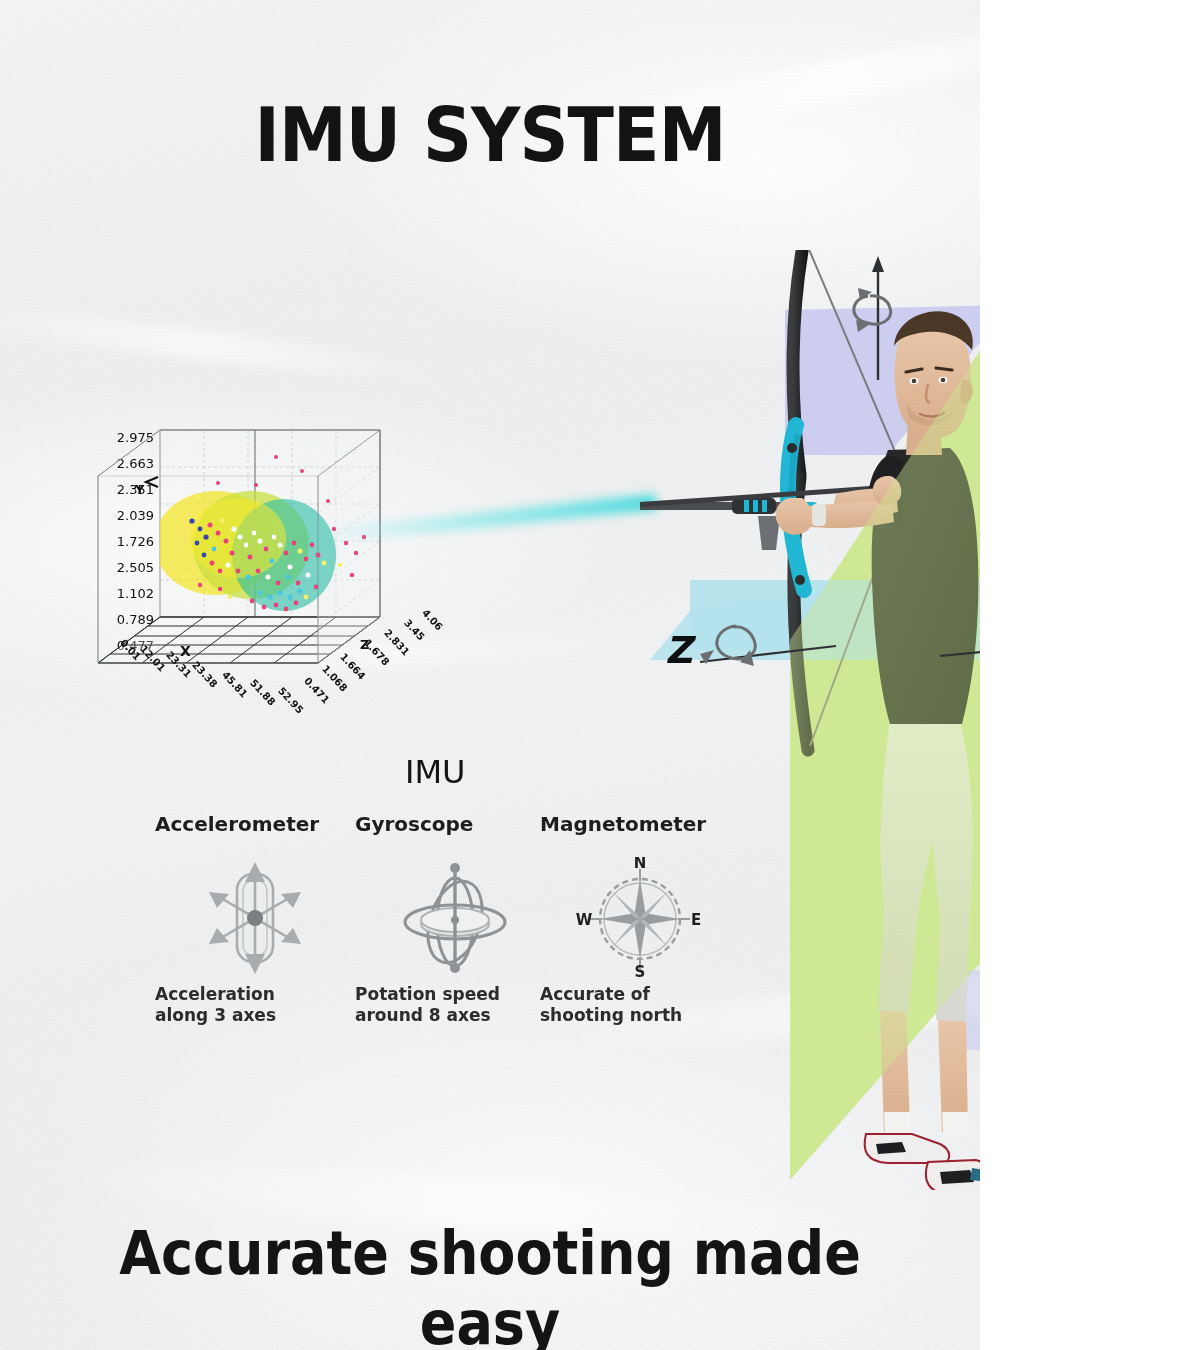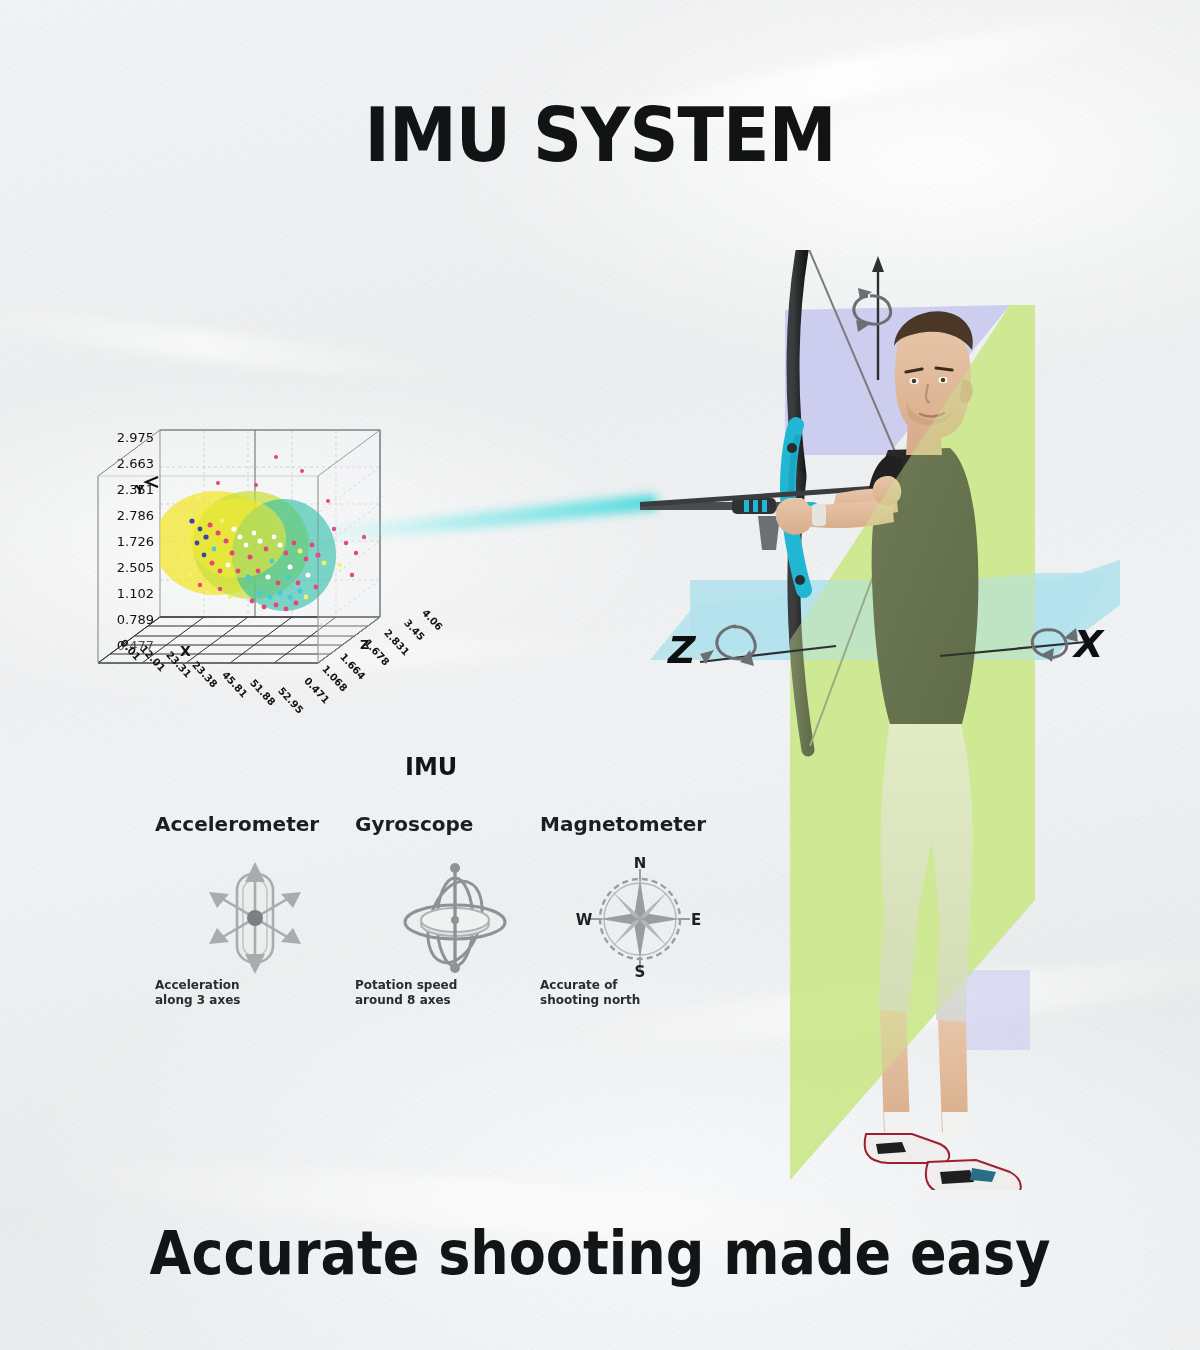--- a/index.html
+++ b/index.html
@@ -6,21 +6,21 @@
   * { margin:0; padding:0; box-sizing:border-box; }
 
   html, body {
     width:1200px; height:1350px;
     font-family:"Liberation Sans", sans-serif;
     overflow:hidden;
   }
 
   #page {
     position:relative;
-    width:1200px; height:1350px;
+    width:980px; height:1350px;
     background:
       radial-gradient(ellipse 700px 300px at 78% 12%, rgba(255,255,255,.95), rgba(255,255,255,0) 70%),
       radial-gradient(ellipse 600px 240px at 20% 40%, rgba(255,255,255,.8), rgba(255,255,255,0) 70%),
       radial-gradient(ellipse 900px 400px at 55% 88%, rgba(250,251,252,.9), rgba(255,255,255,0) 72%),
       linear-gradient(170deg, #f2f3f4 0%, #eceeef 28%, #f1f2f3 55%, #e9ebec 78%, #eff0f1 100%);
     overflow:hidden;
   }
 
   
   .vein {
@@ -52,40 +52,41 @@
     position:absolute; left:0; right:0; top:1218px;
     text-align:center;
     font-size:60px; font-weight:bold;
     color:#121416;
     font-family:"DejaVu Sans", sans-serif;
     transform:scaleX(.9);
   }
 
   .imu-heading {
     position:absolute; left:405px; top:753px;
-    font-size:24px; font-weight:bold; color:#121416;
+    font-size:32px; font-weight:normal; color:#121416;
     font-family:"DejaVu Sans", sans-serif;
   }
 
   
   .sensors { position:absolute; left:160px; top:812px; width:600px; height:240px; }
   .sensor { position:absolute; top:0; width:200px; text-align:left; }
   .sensor.s0 { left:-5px; }
   .sensor.s1 { left:195px; }
   .sensor.s2 { left:380px; }
   .sensor-name {
     font-size:20px; font-weight:bold; color:#1b1d1f;
     font-family:"DejaVu Sans", sans-serif;
   }
   .sensor-icon {
     height:120px; margin-top:22px;
     display:flex; align-items:center; justify-content:center;
   }
   .sensor-desc {
-    font-size:12px; font-weight:bold; line-height:1.25; color:#2a2c2e;
+    margin-top:6px;
+    font-size:17px; font-weight:bold; line-height:1.25; color:#2a2c2e;
     font-family:"DejaVu Sans", sans-serif;
   }
 
   
   .plot { position:absolute; left:88px; top:425px; width:420px; height:310px; }
   .ylabels {
     position:absolute; left:0; top:0; width:66px;
     text-align:right;
     font-family:"DejaVu Sans", sans-serif;
   }
@@ -128,21 +129,21 @@
   <div class="vein" style="left:160px; top:640px; width:500px; height:26px;  transform:rotate(-3deg); opacity:.5;"></div>
 
   <div class="title">IMU SYSTEM</div>
 
   <div class="plot">
 
     <div class="ylabels">
       <div>2.975</div>
       <div>2.663</div>
       <div>2.351</div>
-      <div>2.786</div>
+      <div>2.039</div>
       <div>1.726</div>
       <div>2.505</div>
       <div>1.102</div>
       <div>0.789</div>
       <div>0.477</div>
     </div>
 
     <div class="axismark" style="left:47px; top:57px;">Y</div>
 
     <svg width="420" height="310" viewBox="0 0 420 310" style="position:absolute; left:0; top:0;">

